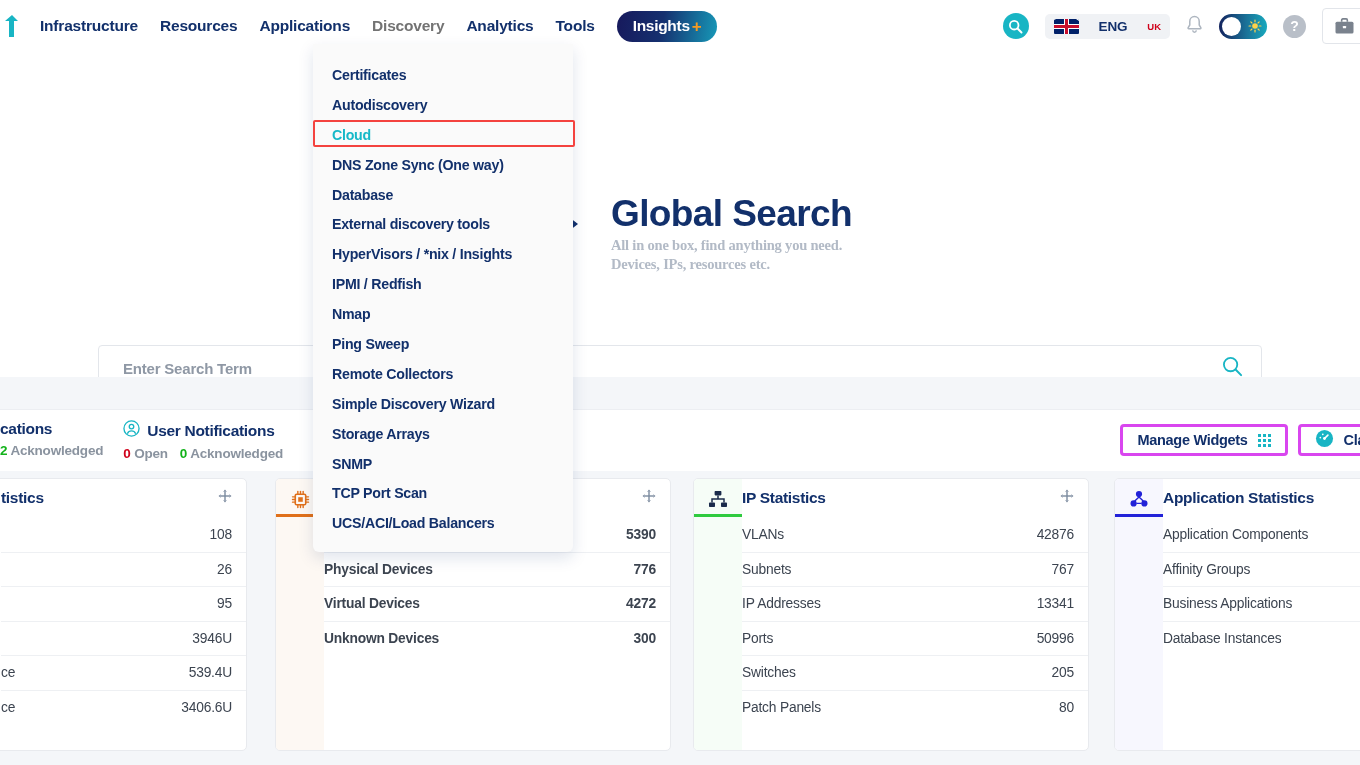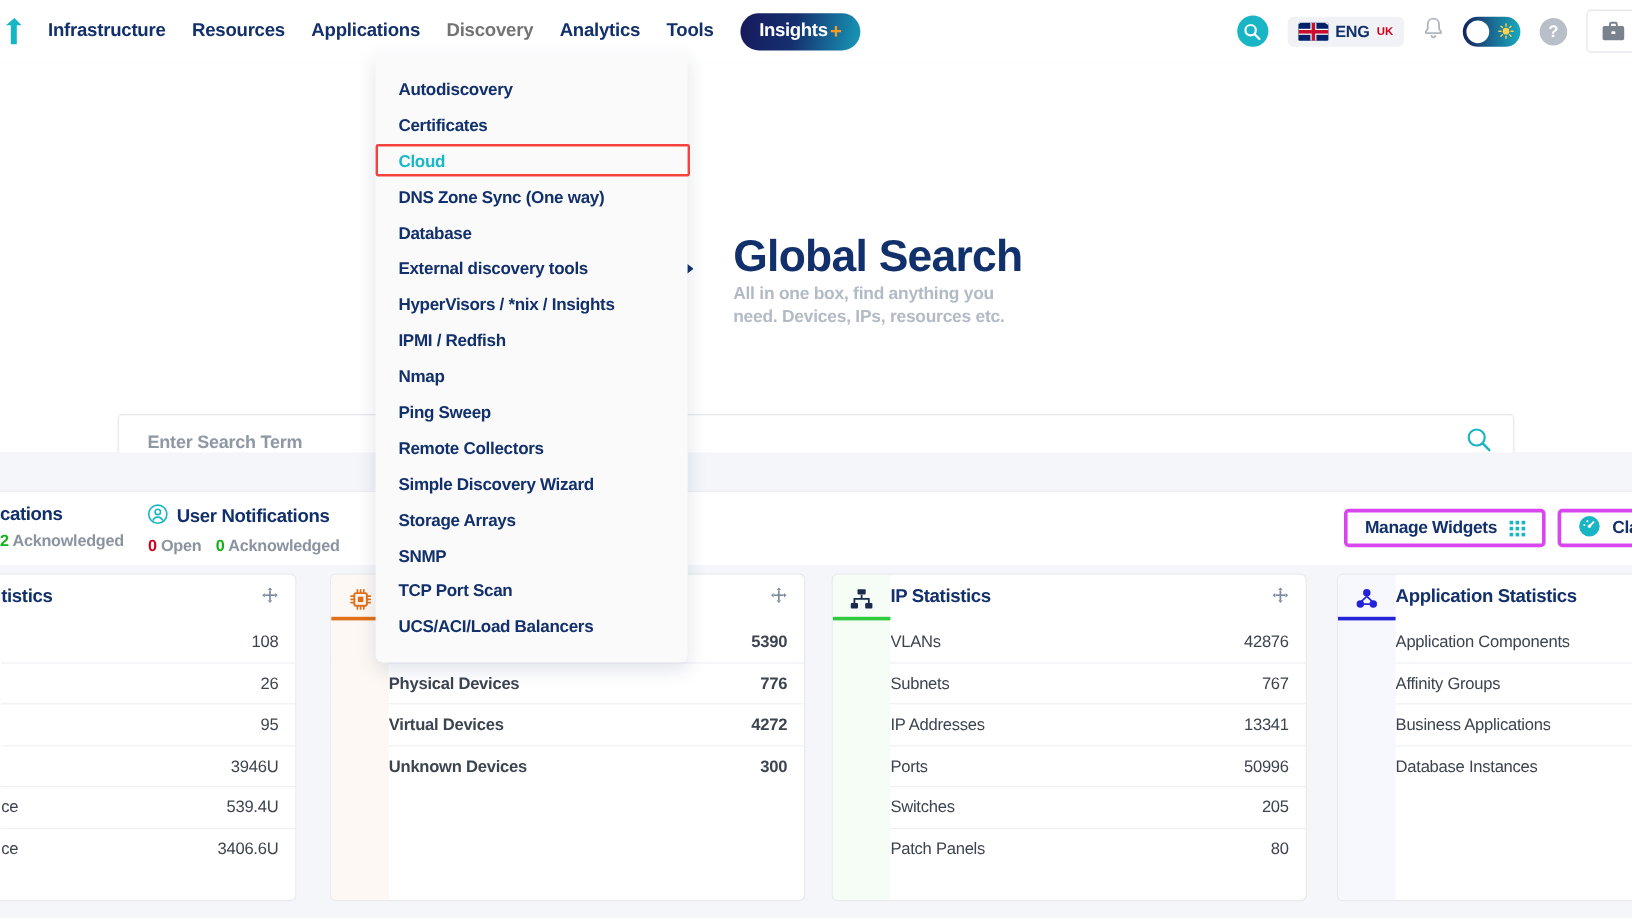--- a/index.html
+++ b/index.html
@@ -43,21 +43,21 @@
   #header-right {
     margin-left: auto; display: flex; align-items: center; gap: 16px;
     padding-right: 0px; height: 52px;
   }
   .hdr-search-circle {
     width: 26px; height: 26px; border-radius: 50%;
     background: #18b5c4; display: flex; align-items: center; justify-content: center;
     cursor: pointer;
   }
   .lang-chip {
-    display: flex; align-items: center; gap: 6px;
+    display: flex; align-items: center; gap: 20px;
     background: #f0f2f5; border-radius: 5px; padding: 5px 9px; cursor: pointer;
   }
   .flag {
     width: 25px; height: 15px; position: relative; overflow: hidden;
     background: #012169; border-radius: 1px; flex: none;
   }
   .flag::before, .flag::after {
     content: ""; position: absolute; left: 50%; top: -50%;
     width: 3px; height: 200%; background: #fff;
     transform-origin: top left;
@@ -109,20 +109,21 @@
     border-radius: 3px;
   }
   .hero-title {
     position: absolute; left: 611px; top: 141px;
     font-size: 37px; font-weight: bold; color: #12306b; letter-spacing: -0.6px;
   }
   .hero-sub {
     position: absolute; left: 611px; top: 184px; width: 258px;
     font-size: 14.5px; font-weight: bold; color: #b2bac6; line-height: 19px;
     letter-spacing: -0.2px;
+    font-family: Liberation Serif, serif;
   }
   .search-wrap {
     position: absolute; left: 98px; top: 293px; width: 1164px; height: 47px;
     background: #fff; border: 1px solid #e3e6eb; border-radius: 4px;
     display: flex; align-items: center; padding: 0 18px 0 24px;
   }
   .search-ph {
     font-size: 15px; font-weight: bold; color: #8f98a5; letter-spacing: -0.2px;
     flex: 1; background: transparent; border: 0; outline: none;
     font-family: "Liberation Sans", sans-serif;
@@ -534,22 +535,22 @@
         <span class="val"></span>
       </div>
     <div class="w-row">
         <span class="lbl">Database Instances</span>
         <span class="val"></span>
       </div>
   </div>
 </div>
 
 <div id="dropdown">
+  <div class="dd-item">Certificates</div>
   <div class="dd-item">Autodiscovery</div>
-  <div class="dd-item">Certificates</div>
   <div class="dd-item sel">Cloud</div>
   <div class="dd-item">DNS Zone Sync (One way)</div>
   <div class="dd-item">Database</div>
   <div class="dd-item">External discovery tools</div>
   <div class="dd-item">HyperVisors / *nix / Insights</div>
   <div class="dd-item">IPMI / Redfish</div>
   <div class="dd-item">Nmap</div>
   <div class="dd-item">Ping Sweep</div>
   <div class="dd-item">Remote Collectors</div>
   <div class="dd-item">Simple Discovery Wizard</div>

